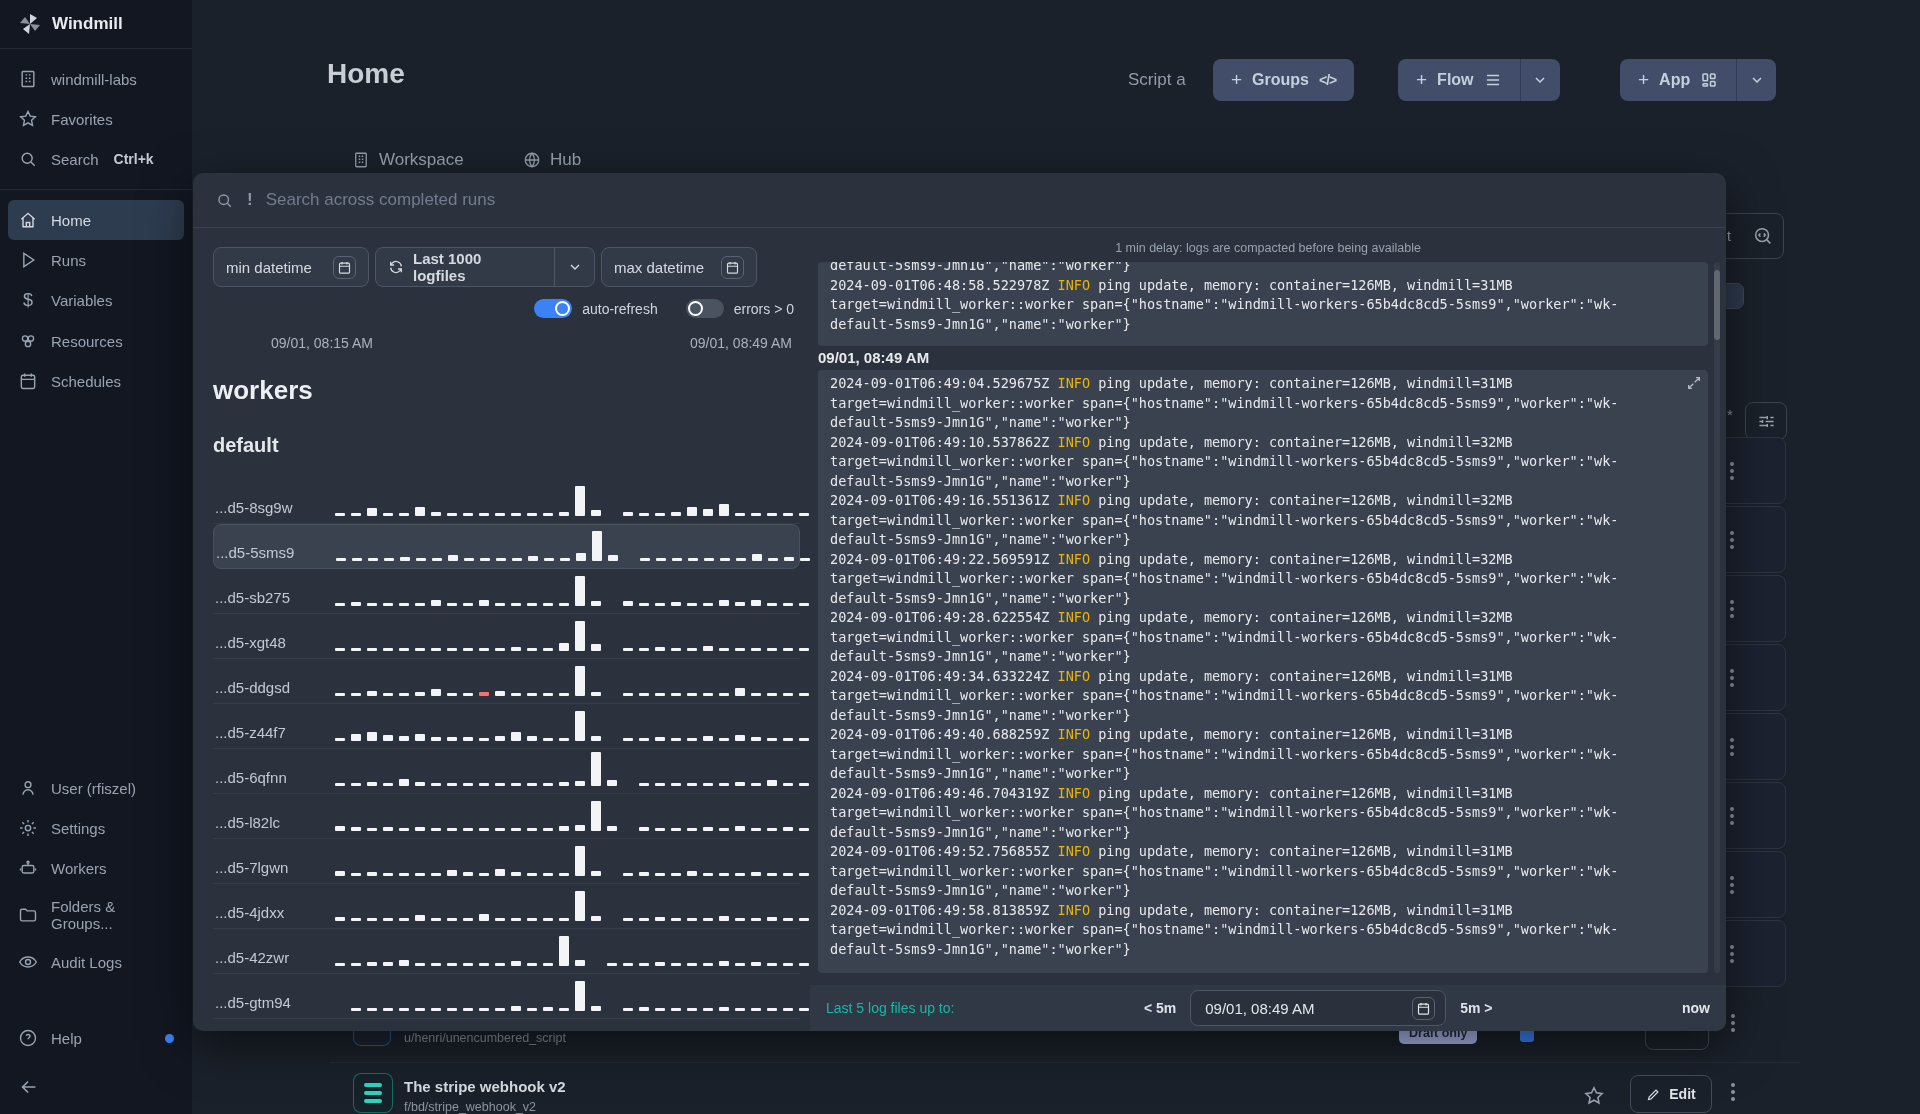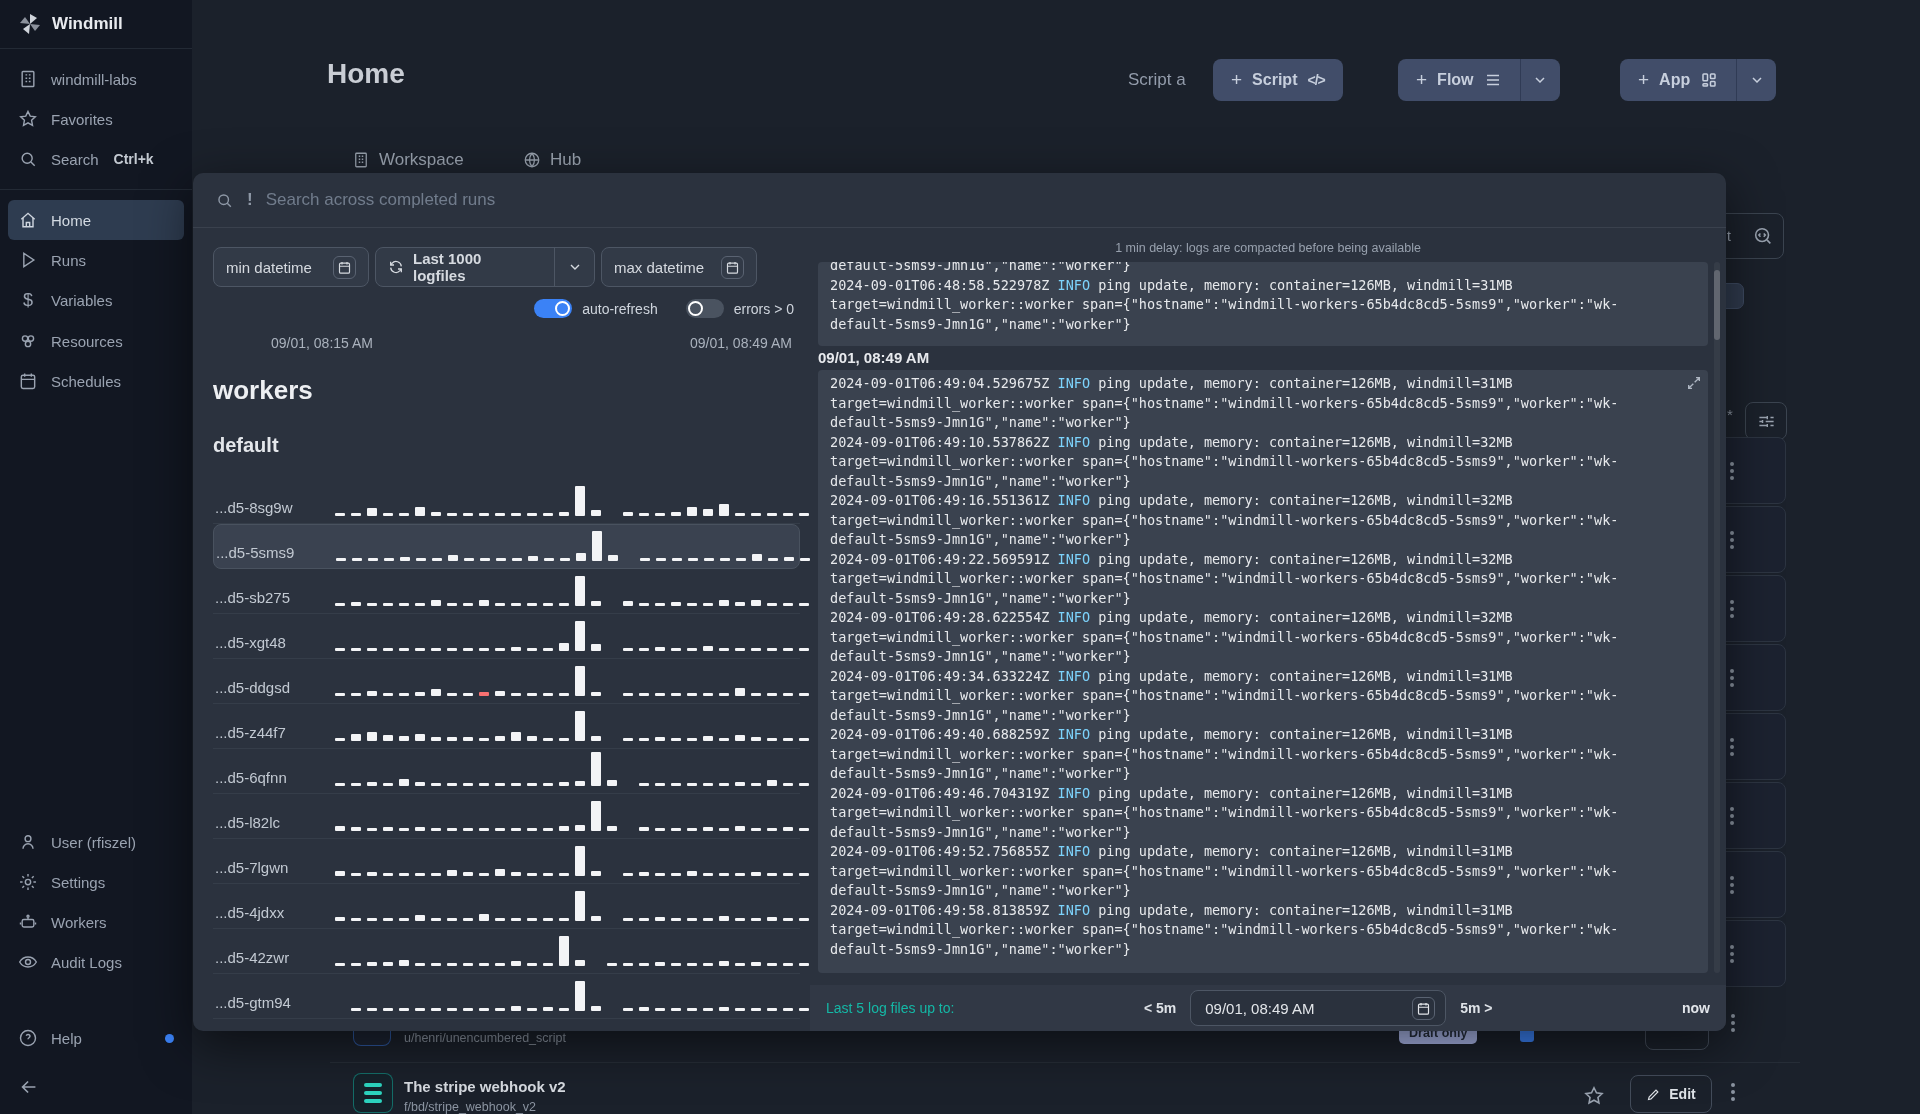--- a/index.html
+++ b/index.html
@@ -110,21 +110,21 @@
   .bar.red { background:#f87171; }
   .bar.empty { background:transparent; }
 
   .right-panel { flex:1; position:relative; }
   .delay-notice { position:absolute; top:12px; left:0; right:0; text-align:center;
     color:#98a1ae; font-size:12.5px; }
   .log-box { position:absolute; left:8px; right:18px; background:#3a424f; border-radius:4px;
     padding:4px 12px 6px; overflow:hidden; font-family:"DejaVu Sans Mono", monospace;
     font-size:13.5px; line-height:19.5px; color:#e7e9ec; }
   .log-box .cut { margin-top:-10px; }
-  .log-info { color:#7dd3fc; }
+  .log-info { color:#eab308; }
   .log-block1 { top:33px; height:84px; }
   .section-h { position:absolute; top:120px; left:8px; color:#e8eaee; font-size:15px; font-weight:700; }
   .log-block2 { top:141px; bottom:58px; }
   .expand-ic { position:absolute; top:146px; right:24px; color:#aeb6c2; cursor:pointer; }
   .scrollbar { position:absolute; right:6px; top:33px; bottom:58px; width:6px;
     background:rgba(255,255,255,.05); border-radius:3px; }
   .scroll-thumb { position:absolute; top:8px; width:6px; height:70px; background:rgba(255,255,255,.22);
     border-radius:3px; }
   .footer-bar { position:absolute; left:0; right:0; bottom:0; height:46px; background:#313845;
     display:flex; align-items:center; padding:0 16px; gap:14px; }
@@ -260,20 +260,28 @@
               <circle cx="12" cy="5" r="1.2"></circle>
               <path d="M9.5 13.5h.01M14.5 13.5h.01" stroke-width="2.4"></path>
               <path d="M3 12.5v2.5M21 12.5v2.5"></path>
             </svg>
           </span>
         <span>Workers</span>
       </div>
       <div class="side-item">
         <span>
             <svg class="ic" width="20" height="20" viewBox="0 0 24 24" fill="none" stroke="#9aa3b1" stroke-width="1.7">
+              <path d="M3 7a2 2 0 0 1 2-2h4l2 2h8a2 2 0 0 1 2 2v8a2 2 0 0 1-2 2H5a2 2 0 0 1-2-2z"></path>
+            </svg>
+          </span>
+        <span>Folders &amp; Groups...</span>
+      </div>
+      <div class="side-item">
+        <span>
+            <svg class="ic" width="20" height="20" viewBox="0 0 24 24" fill="none" stroke="#9aa3b1" stroke-width="1.7">
               <path d="M2 12s3.5-6 10-6 10 6 10 6-3.5 6-10 6S2 12 2 12z"></path>
               <circle cx="12" cy="12" r="3"></circle>
             </svg>
           </span>
         <span>Audit Logs</span>
       </div>
     </div>
 
     <div class="side-group" style="padding-top:26px">
       <div class="side-item">
@@ -294,21 +302,21 @@
           </svg></span>
     </div>
   </aside>
 
   <div class="page-title">Home</div>
   <div class="create-label">Script a</div>
 
   <div class="btn-slate" style="left:1213px;">
     <div class="btn-main">
       <span class="plus">+</span>
-      <span>Script</span>
+      <span>Groups</span>
       <span class="code-glyph">&lt;/&gt;</span>
     </div>
   </div>
 
   <div class="btn-slate" style="left:1398px;">
     <div class="btn-main">
       <span class="plus">+</span>
       <span>Flow</span>
       <span>
           <svg class="ic" width="18" height="18" viewBox="0 0 24 24" fill="none" stroke="#c7cfdd" stroke-width="2.2">

